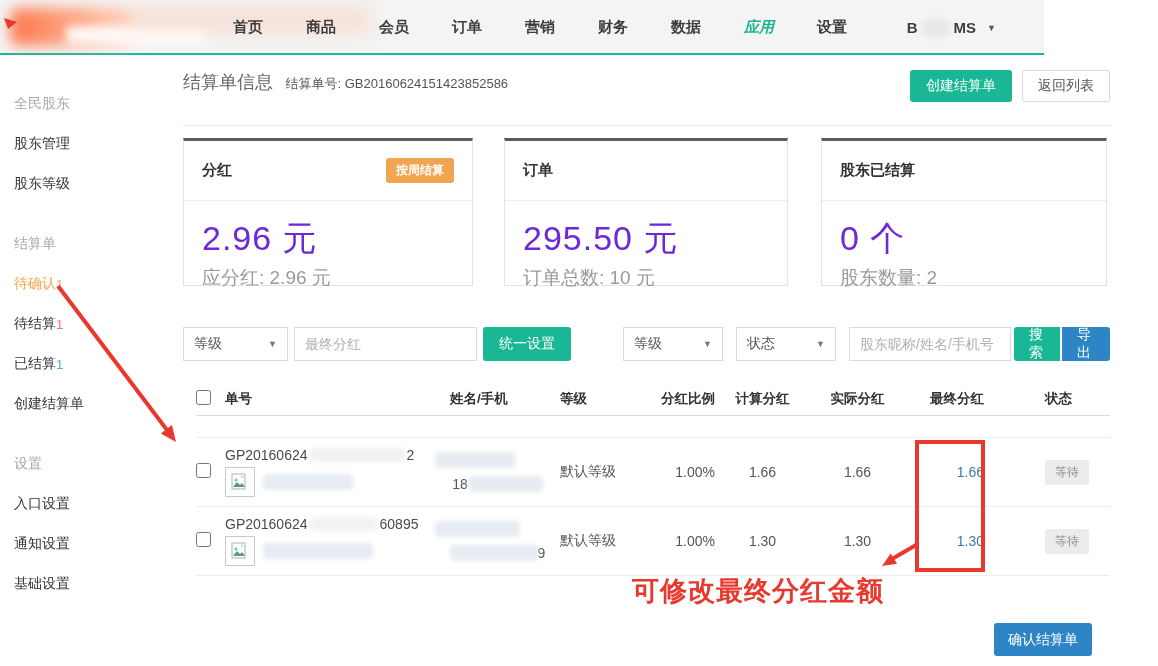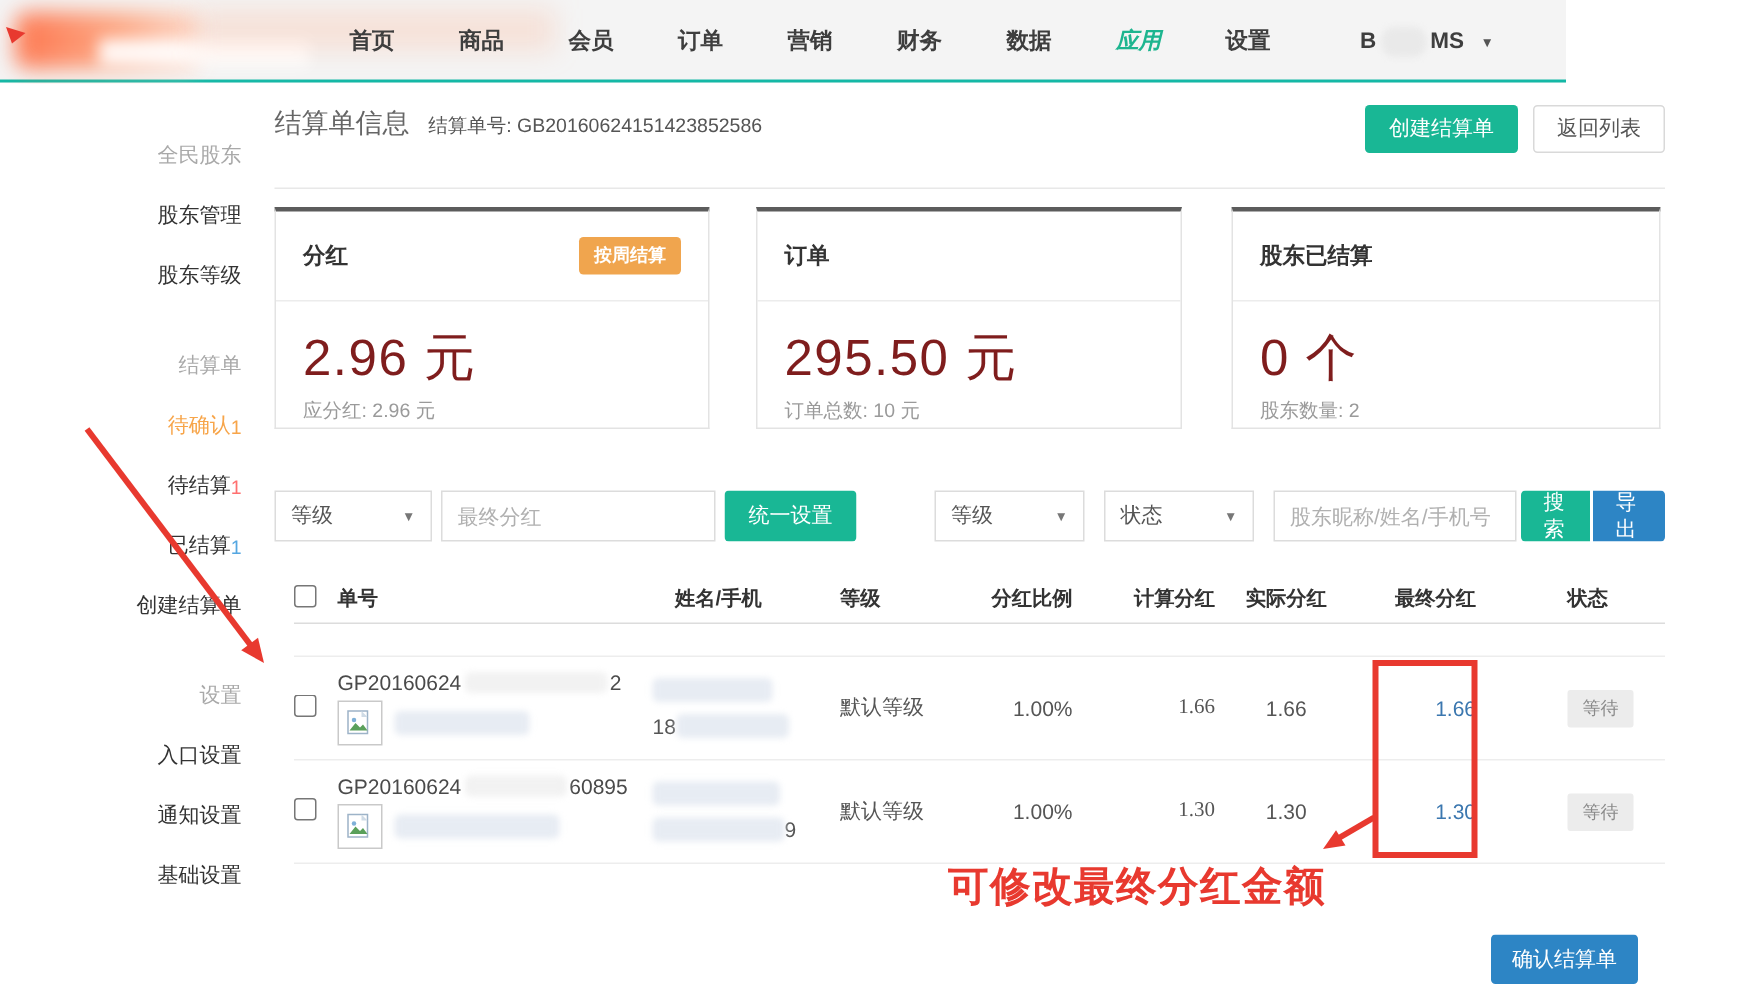--- a/index.html
+++ b/index.html
@@ -22,21 +22,21 @@
   .nav-item { font-size:15px; font-weight:700; color:#3e3e3e; cursor:pointer; }
   .nav-item.active { color:#1db58f;font-style:italic; }
   .nav-user { position:absolute; right:48px; top:0; height:55px; display:flex;
     align-items:center; gap:3px; font-size:15px; font-weight:700; color:#3e3e3e; cursor:pointer; }
   .user-blur { display:inline-block; width:30px; height:20px; border-radius:9px;
     background:#e9e9e9; filter:blur(2px); }
   .caret { font-size:9px; color:#555; margin-left:8px; }
 
   
   .sidebar { position:absolute; left:0; top:56px; width:183px; bottom:0; background:#fff; }
-  .side-item { height:40px; display:flex; align-items:center; justify-content:flex-end;
+  .side-item { height:40px; display:flex; align-items:center; justify-content:flex-start;
     padding:0 22px 0 14px; font-size:14px; color:#333; cursor:pointer; }
   .side-section { color:#a9a9a9; cursor:default; margin-top:20px; }
   .side-item .cnt { font-size:13px; }
   .c-orange { color:#f7a54a !important; }
   .c-pink { color:#ff7070; }
   .c-blue { color:#55a7e1; }
 
   
   .main { position:absolute; left:183px; top:56px; width:927px; bottom:0; }
 
@@ -55,22 +55,22 @@
   
   .cards { display:flex; gap:31px; margin-top:12px; }
   .card { border:1px solid #e3e3e3; border-top:3px solid #5c5c5c; height:148px; background:#fff; }
   .card1{ width:290px; } .card2{ width:284px; } .card3{ width:286px; margin-left:2px; }
   .card-head { height:60px; display:flex; align-items:center; justify-content:space-between;
     padding:0 18px; border-bottom:1px solid #ececec; }
   .card-title { font-size:15px; font-weight:700; color:#333; }
   .badge-orange { background:#f0a54e; color:#fff; font-size:12px; font-weight:700;
     padding:4px 10px; border-radius:3px; }
   .card-body { padding:15px 18px 0; }
-  .card-value { font-size:34px; color:#7f1d1d; letter-spacing:1px; }
-  .card-sub { font-size:13px; color:#9a9a9a; margin-top:3px; }
+  .card-value { font-size:34px; color:#6d28d9; letter-spacing:1px; }
+  .card-sub { font-size:19px; color:#9a9a9a; margin-top:3px; }
 
   
   .filterbar { display:flex; justify-content:space-between; margin-top:41px; }
   .fgroup { display:flex; }
   .sel { height:34px; border:1px solid #dcdcdc; background:#fff; display:flex;
     align-items:center; justify-content:space-between; padding:0 10px; font-size:14px;
     color:#555; cursor:pointer; }
   .sel .caret2 { font-size:9px; color:#777; }
   .inp { height:34px; border:1px solid #dcdcdc; padding:0 10px; font-size:14px;
     color:#555; outline:none; }
@@ -87,35 +87,35 @@
   .table { margin:21px 0 0 13px; width:914px; }
   .trow { display:flex; align-items:center; }
   .thead { height:34px; border-bottom:1px solid #dcdcdc; font-size:13.5px; font-weight:700; color:#333; }
   .gap-row { height:22px; border-bottom:1px solid #ededed; }
   .drow { height:69px; border-bottom:1px solid #ededed; font-size:14px; color:#555; }
   .col-check { width:29px; }
   .col-order { width:210px; }
   .col-name { width:125px; }
   .col-level { width:90px; }
   .col-ratio { width:65px; text-align:right; }
-  .col-calc { width:95px; text-align:right;font-family:Liberation Serif, serif; }
+  .col-calc { width:95px; text-align:center; }
   .col-actual { width:95px; text-align:center; }
   .col-final { width:105px; text-align:right; padding-right:26px; }
   .col-status { width:100px; padding-left:35px; }
   .thead .col-name { padding-left:15px; }
   .cb { width:15px; height:15px; accent-color:#888; cursor:pointer; }
   .order-line1 { display:flex; align-items:center; font-size:14px; color:#4a4a4a; }
   .blur-chip { display:inline-block; height:14px; border-radius:4px;
     background:#f2f2f2; filter:blur(2px); margin:0 2px; }
   .blur-name { display:inline-block; height:16px; border-radius:4px;
     background:#e7ecf3; filter:blur(2px); }
   .order-line2 { display:flex; align-items:center; gap:8px; margin-top:4px; }
   .avatar-box { width:30px; height:30px; border:1px solid #c9c9c9; background:#fff;
     display:flex; align-items:center; justify-content:center; }
-  .name-cell .l1 { height:18px; } .name-cell .l2 { margin-top:6px; display:flex; align-items:center; }
+  .name-cell .l1 { height:18px; } .name-cell .l2 { margin-top:6px; display:flex; align-items:center;justify-content:center; }
   .final-link { color:#3b77af; cursor:pointer; }
   .status-badge { display:inline-block; background:#ececec; color:#8a8a8a;
     font-size:12px; padding:4px 10px; border-radius:2px; }
 
   .confirm-wrap { position:absolute; right:18px; bottom:10px; }
   .btn-confirm { height:33px; padding:0 13px; font-size:14px; }
 
   
   .anno-svg { position:absolute; left:0; top:0; width:1158px; height:666px;
     pointer-events:none; z-index:50; }

